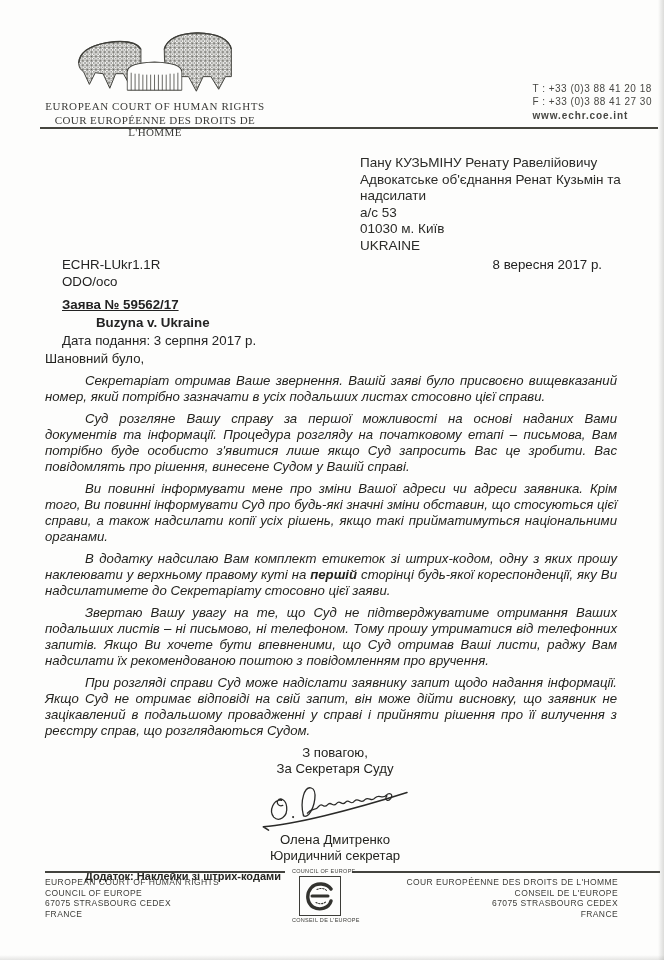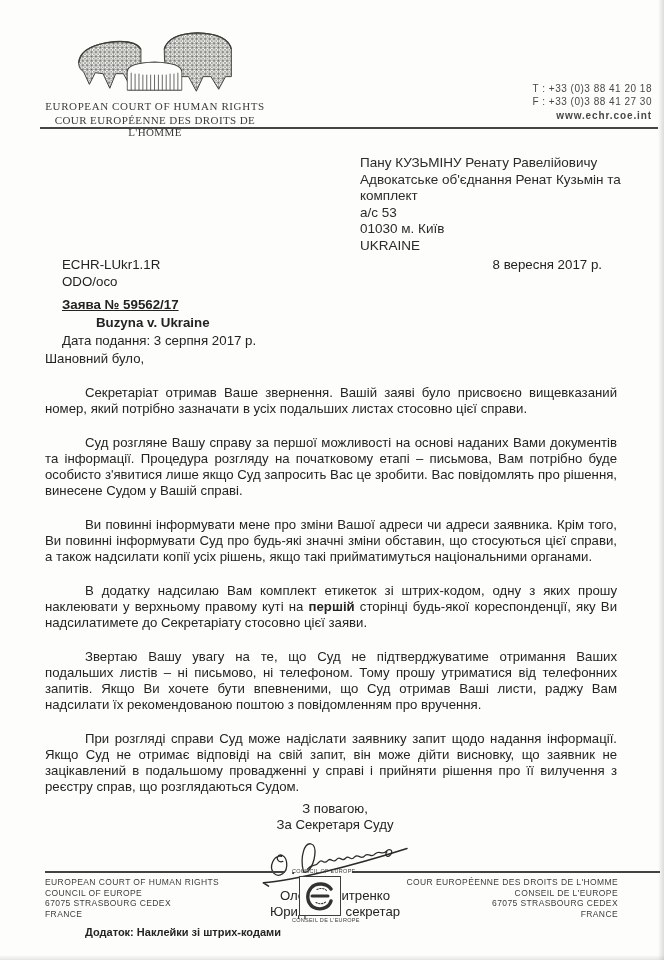--- a/index.html
+++ b/index.html
@@ -19,41 +19,41 @@
     background:linear-gradient(to bottom, rgba(120,120,115,0), rgba(120,120,115,0.18));
     pointer-events:none;
   }
 
   
   .logo-wrap { position:absolute; left:30px; top:28px; width:250px; text-align:center; }
   .logo-art { width:185px; height:70px; display:block; margin:0 auto; }
   .org-en { font-family:"Liberation Serif", serif; font-size:11px; letter-spacing:0.6px; color:#3b3b38; margin-top:2px; }
   .org-fr { font-family:"Liberation Serif", serif; font-size:11px; letter-spacing:0.4px; color:#3b3b38; margin-top:2px; }
 
-  .contact { position:absolute; right:12px; top:82px; text-align:right;
+  .contact { position:absolute; right:12px; top:82px; 
              font-size:10px; line-height:13px; letter-spacing:0.5px; color:#474743; }
   .contact .web { font-weight:bold; letter-spacing:0.9px; margin-top:1px; }
 
   .head-rule { position:absolute; left:40px; right:6px; top:127px; height:2px; background:#45453f; }
 
   
   .recipient { position:absolute; left:360px; top:155px; font-size:13.5px; line-height:16.5px; color:#2b2b28; }
 
   .refrow { position:absolute; left:62px; right:62px; top:256px; font-size:13.3px; line-height:17px; }
   .refrow .date { float:right; }
 
   .caseblock { position:absolute; left:62px; top:296px; font-size:13.3px; line-height:18px; }
   .caseblock .appno { font-weight:bold; text-decoration:underline; }
   .caseblock .cname { font-weight:bold;padding-left:34px; }
 
   
   .body { position:absolute; left:45px; top:351px; width:572px; font-size:13.2px; line-height:16px;
           text-align:justify; color:#242420; }
   .salutation { text-align:left; margin-bottom:4px; }
-  .para { margin-top:18px; text-indent:40px; }
+  .para { margin-top:6px; text-indent:40px;font-style:italic; }
   .para b { font-weight:bold; }
 
   .closing { margin-top:6px; width:320px; margin-left:130px; text-align:center; text-indent:0; }
   .closing .line { line-height:16px; }
   .sig { display:block; width:235px; height:55px; margin:0 auto; }
   .attachment { margin-top:4px; margin-left:40px; font-weight:bold; text-align:left; text-indent:0; font-size:11px; }
 
   
   .foot-line-left  { position:absolute; left:45px;  top:871px; width:240px; height:1.5px; background:#43433e; }
   .foot-line-right { position:absolute; left:352px; top:871px; width:308px; height:1.5px; background:#43433e; }
@@ -98,21 +98,21 @@
     <div>T : +33 (0)3 88 41 20 18</div>
     <div>F : +33 (0)3 88 41 27 30</div>
     <div class="web">www.echr.coe.int</div>
   </div>
 
   <div class="head-rule"></div>
 
   <div class="recipient">
     <div>Пану КУЗЬМІНУ Ренату Равелійовичу</div>
     <div>Адвокатське об'єднання Ренат Кузьмін та</div>
-    <div>комплект</div>
+    <div>надсилати</div>
     <div>а/с 53</div>
     <div>01030 м. Київ</div>
     <div>UKRAINE</div>
   </div>
 
   <div class="refrow">
     <span class="date">8 вересня 2017 р.</span>
     <div>ECHR-LUkr1.1R</div>
     <div>ODO/oco</div>
   </div>

